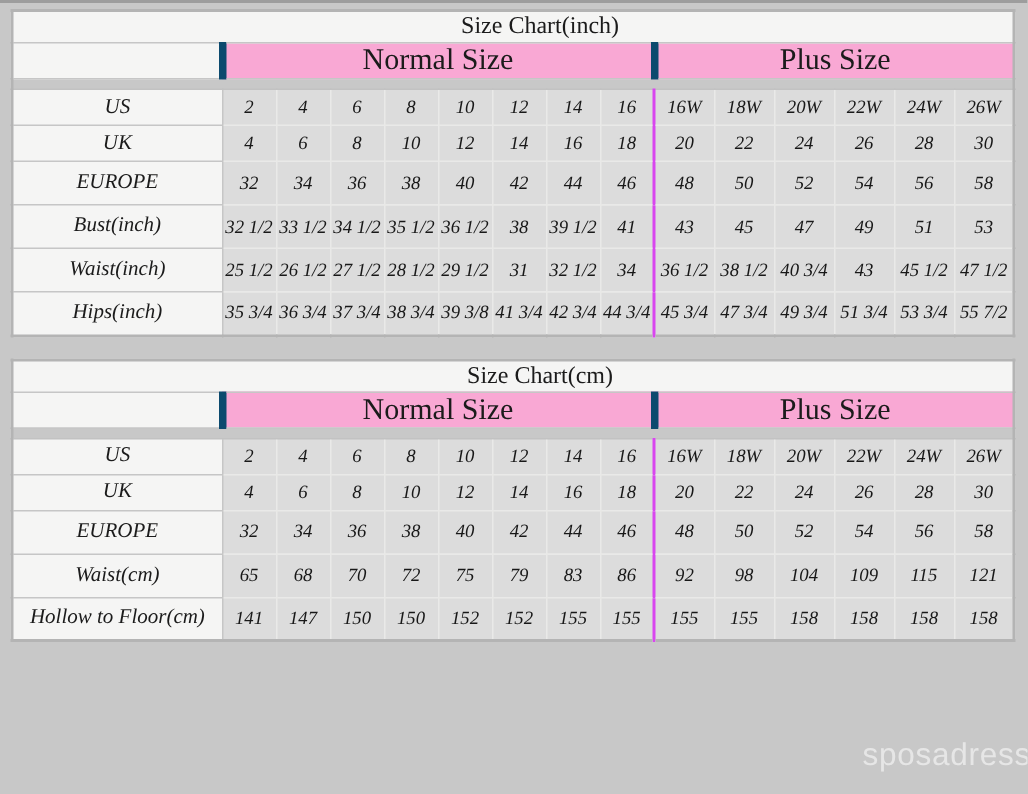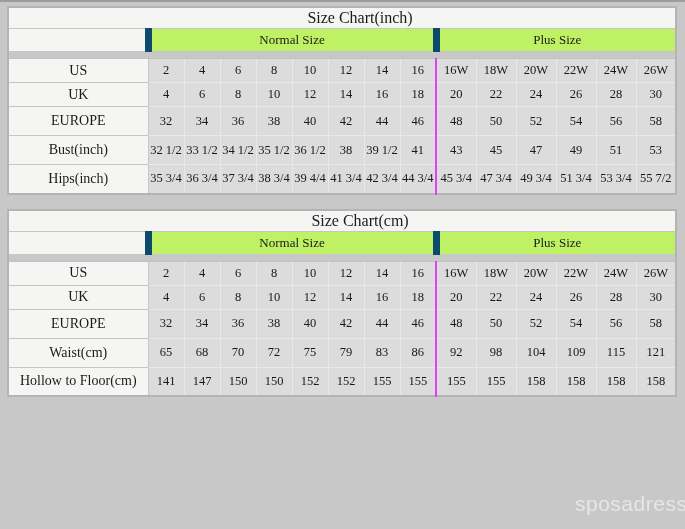--- a/index.html
+++ b/index.html
@@ -38,31 +38,31 @@
     background: #f5f5f4;
     border-bottom: 1px solid #c6c6c6;
     padding-left: 36px;
   }
   .group-label-cell {
     background: #f5f5f4;
     border-bottom: 1px solid #c6c6c6;
   }
   .group-cell {
     height: 22px;
-    font-size: 13px;
-    background: #bef264;
-    border-left: 7px solid #0c4a6e;
+    font-size: 20px;
+    background: #f9a8d4;
+    border-left: 5px solid #0c4a6e;
     border-bottom: 1px solid #c6c6c6;
   }
   .spacer-cell {
     height: 6px;
     background: #c8c8c8;
     border-bottom: 1px solid #c2c2c2;
   }
-  tbody tr { height: 29px; }
+  tbody tr { height: 29px; font-style: italic; }
   tbody tr:nth-child(1), tbody tr:nth-child(2) { height: 24px; }
   tbody tr:nth-child(7) { height: 36px; }
 
   tbody td.label-cell {
     font-size: 14px;
     background: #f5f5f4;
     border: 1px solid #c6c6c6;
   }
   tbody td.data-cell {
     font-size: 12.5px;
@@ -184,26 +184,43 @@
             <td class="data-cell">39 1/2</td>
             <td class="data-cell">41</td>
             <td class="data-cell plus-first">43</td>
             <td class="data-cell">45</td>
             <td class="data-cell">47</td>
             <td class="data-cell">49</td>
             <td class="data-cell">51</td>
             <td class="data-cell">53</td>
           </tr>
           <tr>
+            <td class="label-cell">Waist(inch)</td>
+            <td class="data-cell">25 1/2</td>
+            <td class="data-cell">26 1/2</td>
+            <td class="data-cell">27 1/2</td>
+            <td class="data-cell">28 1/2</td>
+            <td class="data-cell">29 1/2</td>
+            <td class="data-cell">31</td>
+            <td class="data-cell">32 1/2</td>
+            <td class="data-cell">34</td>
+            <td class="data-cell plus-first">36 1/2</td>
+            <td class="data-cell">38 1/2</td>
+            <td class="data-cell">40 3/4</td>
+            <td class="data-cell">43</td>
+            <td class="data-cell">45 1/2</td>
+            <td class="data-cell">47 1/2</td>
+          </tr>
+          <tr>
             <td class="label-cell">Hips(inch)</td>
             <td class="data-cell">35 3/4</td>
             <td class="data-cell">36 3/4</td>
             <td class="data-cell">37 3/4</td>
             <td class="data-cell">38 3/4</td>
-            <td class="data-cell">39 4/4</td>
+            <td class="data-cell">39 3/8</td>
             <td class="data-cell">41 3/4</td>
             <td class="data-cell">42 3/4</td>
             <td class="data-cell">44 3/4</td>
             <td class="data-cell plus-first">45 3/4</td>
             <td class="data-cell">47 3/4</td>
             <td class="data-cell">49 3/4</td>
             <td class="data-cell">51 3/4</td>
             <td class="data-cell">53 3/4</td>
             <td class="data-cell">55 7/2</td>
           </tr>

